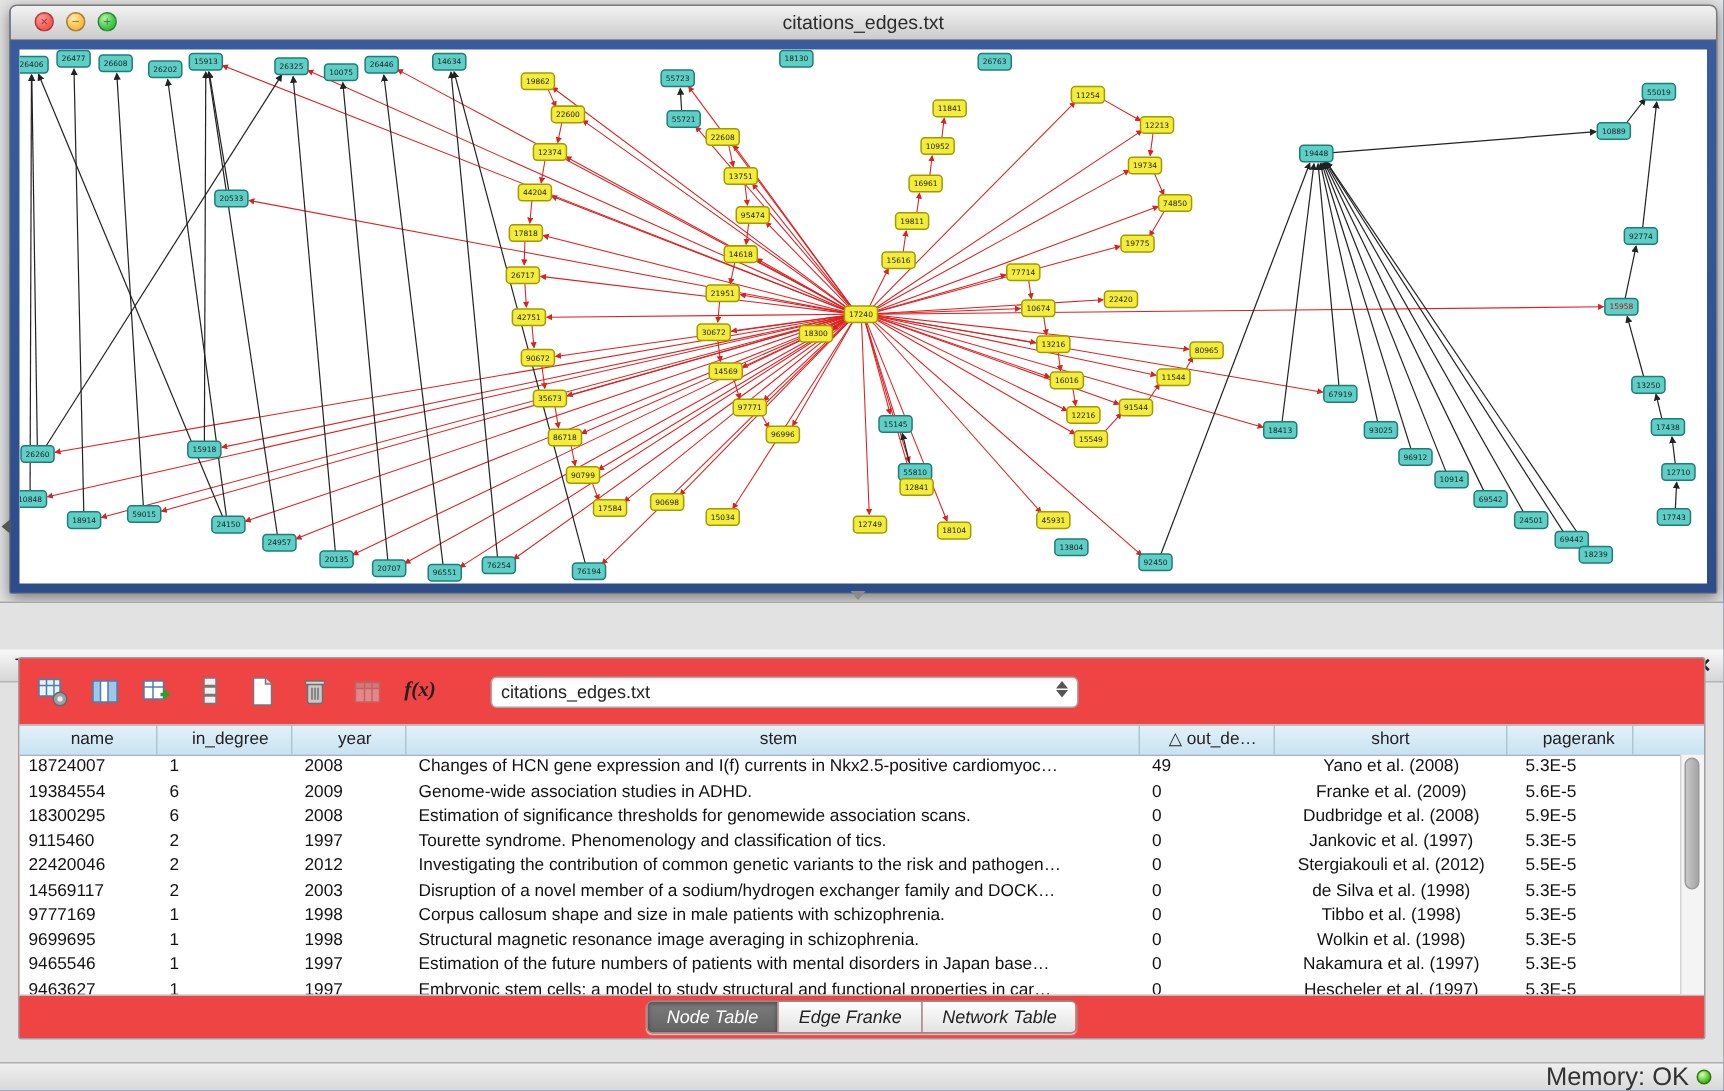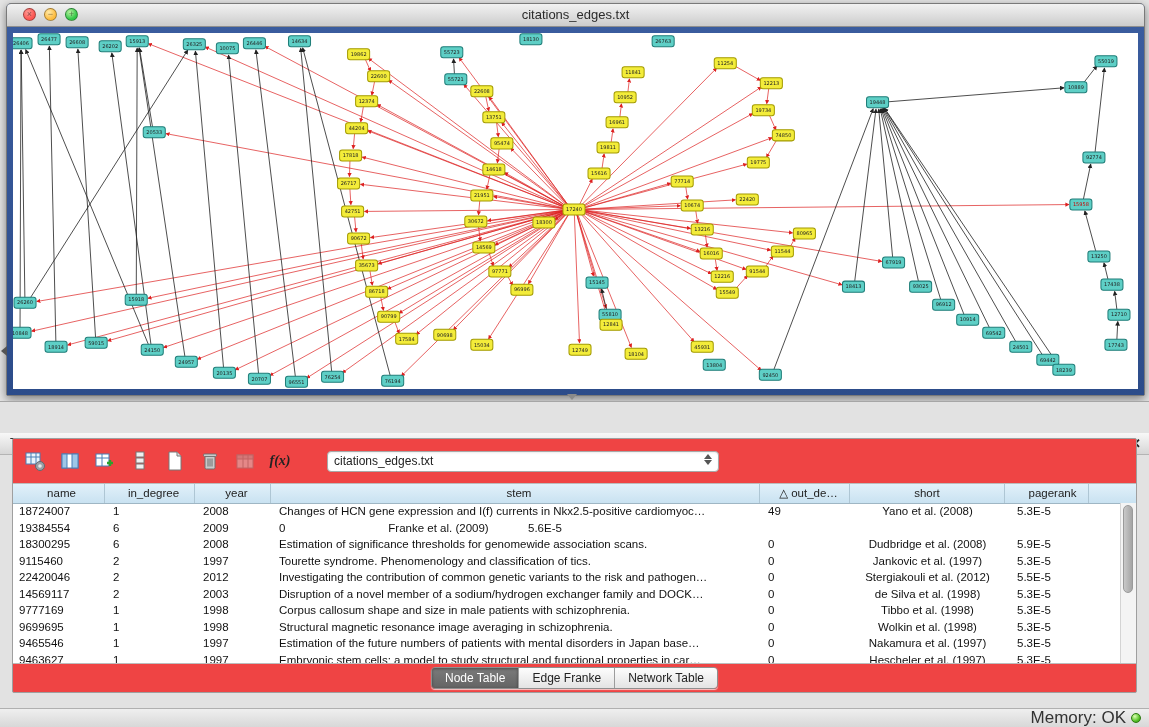--- a/index.html
+++ b/index.html
@@ -91,21 +91,21 @@
   .c5{width:155px;text-align:center;}
   .c6{width:84px;padding-left:12px;}
   .fillcol{flex:1;border-right:none;}
   .vscroll{position:absolute;right:0;top:19px;bottom:0;width:15px;background:#f4f4f4;
     border-left:1px solid #d4d4d4;cursor:pointer;}
   .vthumb{position:absolute;left:2px;top:2px;width:10px;height:88px;border-radius:5px;
     background:linear-gradient(90deg,#c9c9c9,#a5a5a5);border:1px solid #9a9a9a;box-sizing:border-box;}
   
   .tabs-row{position:absolute;left:0;right:0;bottom:0;height:28px;display:flex;align-items:center;justify-content:center;}
   .seg-group{display:flex;border:1px solid #8f8f8f;border-radius:4px;overflow:hidden;
-    box-shadow:0 1px 1px rgba(255,255,255,.7);}
+    box-shadow:0 1px 1px rgba(255,255,255,.7);font-style:italic;}
   .seg{padding:3px 13px;font-size:12px;background:linear-gradient(#fdfdfd,#e3e3e3);
     color:#222;border-left:1px solid #9c9c9c;cursor:pointer;line-height:14px;}
   .seg:first-child{border-left:none;}
   .seg.selected{background:linear-gradient(#7b7b7b,#646464);color:#fff;
     box-shadow:inset 0 1px 3px rgba(0,0,0,.4);}
   
   .status-bar{position:absolute;left:0;bottom:0;width:1149px;height:19px;
     background:linear-gradient(#efefef,#d8d8d8);border-top:1px solid #b0b0b0;
     display:flex;align-items:center;justify-content:flex-end;padding-right:8px;gap:5px;
     font-size:17px;color:#333;box-sizing:border-box;}
@@ -770,20 +770,21 @@
             <div class="td c2">2008</div>
             <div class="td c3">Changes of HCN gene expression and I(f) currents in Nkx2.5-positive cardiomyoc…</div>
             <div class="td c4">49</div>
             <div class="td c5">Yano et al. (2008)</div>
             <div class="td c6">5.3E-5</div>
           </div>
           <div class="tr">
             <div class="td c0">19384554</div>
             <div class="td c1">6</div>
             <div class="td c2">2009</div>
+            <div class="td c3">Genome-wide association studies in ADHD.</div>
             <div class="td c4">0</div>
             <div class="td c5">Franke et al. (2009)</div>
             <div class="td c6">5.6E-5</div>
           </div>
           <div class="tr">
             <div class="td c0">18300295</div>
             <div class="td c1">6</div>
             <div class="td c2">2008</div>
             <div class="td c3">Estimation of significance thresholds for genomewide association scans.</div>
             <div class="td c4">0</div>

